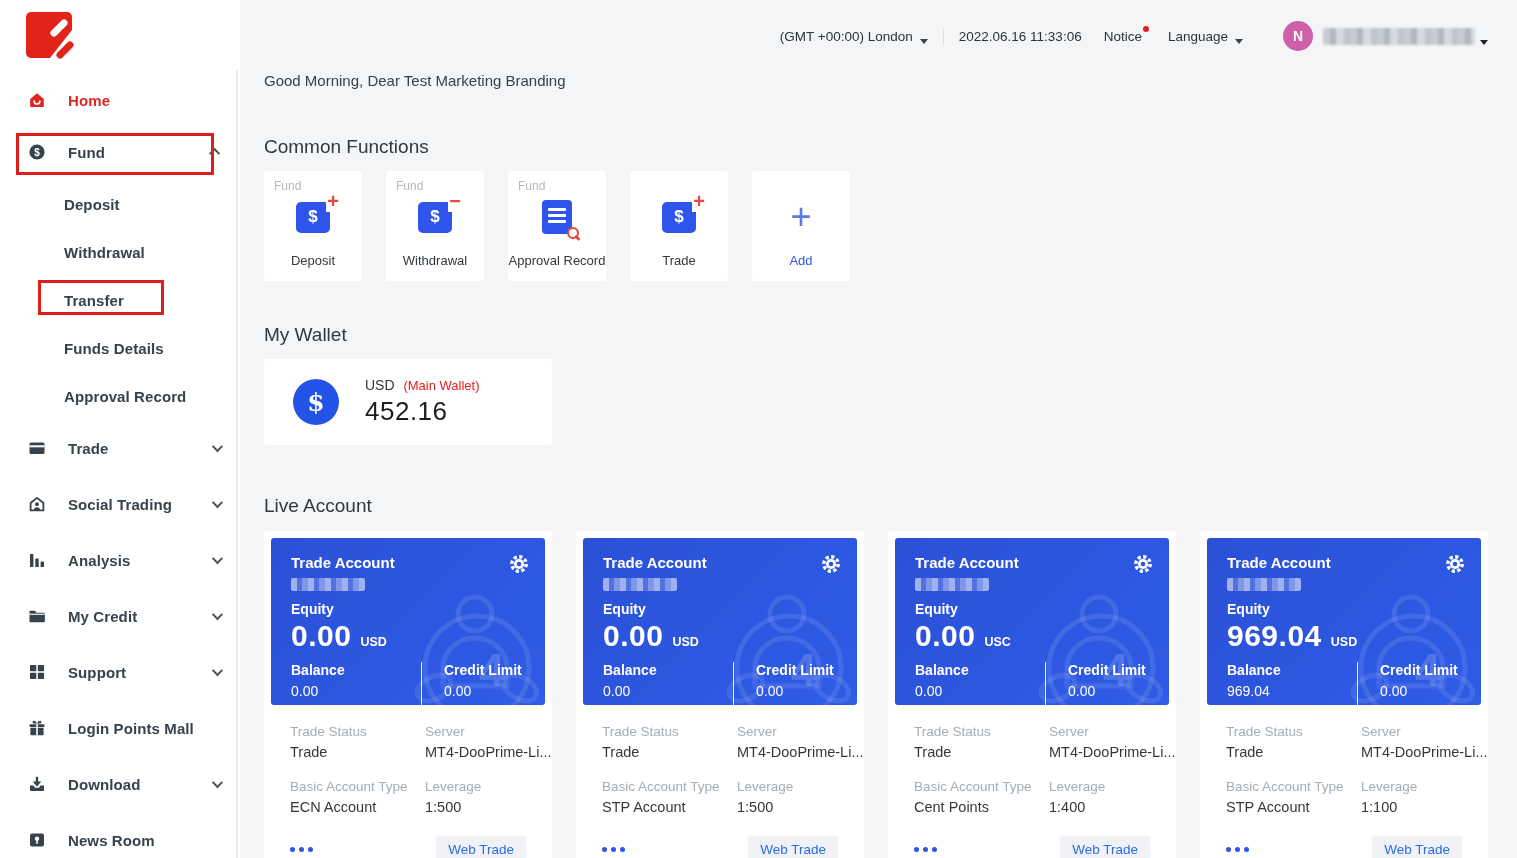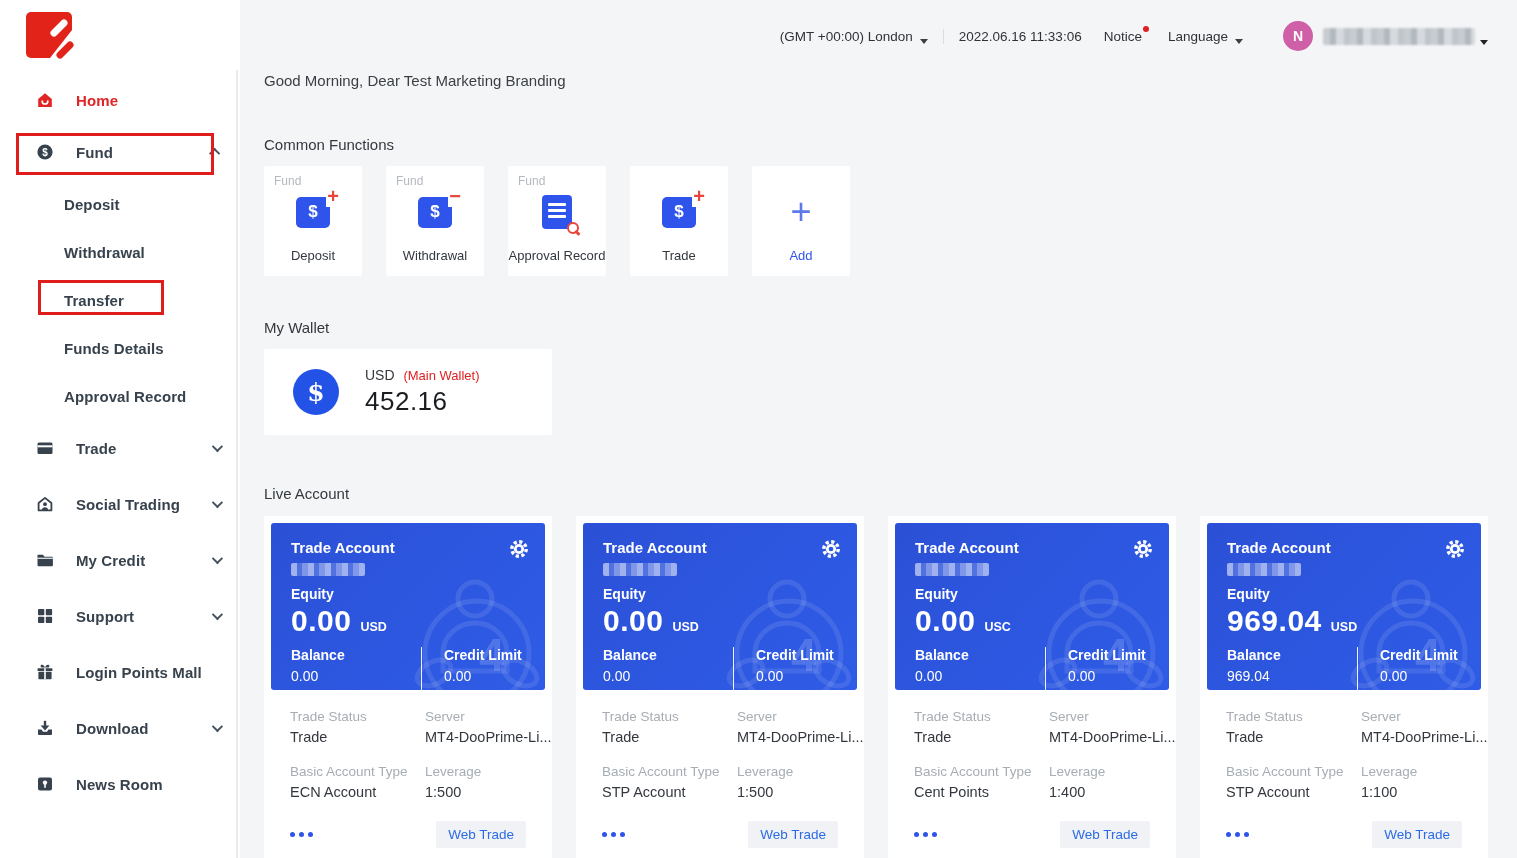--- a/index.html
+++ b/index.html
@@ -15,21 +15,21 @@
   .sidebar {
     position: absolute; left: 0; top: 0; width: 240px; height: 858px;
     background: #ffffff; z-index: 5;
   }
   .sidebar::after {
     content: ""; position: absolute; right: 2px; top: 70px; bottom: 0;
     width: 2px; background: #e9ebee;
   }
   .logo-wrap { height: 76px; padding: 10px 0 0 24px; }
   .nav-item {
-    display: flex; align-items: center; padding-left: 36px; padding-right: 20px;
+    display: flex; align-items: center; padding-left: 28px; padding-right: 20px;
     cursor: pointer; position: relative;
   }
   .h48 { height: 48px; }
   .h56 { height: 56px; }
   .nav-icon { width: 18px; height: 18px; display: inline-flex; align-items: center; justify-content: center; flex: 0 0 18px; }
   .nav-label { margin-left: 22px; font-size: 15px; font-weight: 700; color: #37424d; letter-spacing: .1px; }
   .nav-label.red { color: #e12525; }
   .nav-sub { padding-left: 64px; }
   .nav-sub .nav-label { margin-left: 0; }
   .chev {
@@ -54,21 +54,21 @@
   .avatar { width: 30px; height: 30px; border-radius: 50%; background: #cf5fa6; color: #fff; font-size: 14px; font-weight: 700; display: flex; align-items: center; justify-content: center; margin: 0 10px 0 40px; }
   .blur-name {
     width: 152px; height: 17px; border-radius: 2px;
     background: repeating-linear-gradient(90deg, #c7ccd1 0 7px, #b2b8bf 7px 13px, #d6dade 13px 21px, #bfc5cb 21px 27px);
     filter: blur(1.2px);
   }
   .user-caret { margin-left: 5px; border-top-color: #222; }
 
   .greeting { font-size: 15px; color: #3a3f45; }
 
-  .section-title { font-size: 15px; color: #33383e; }
+  .section-title { font-size: 19px; color: #33383e; }
   .cf-title { margin-top: 47px; margin-bottom: 13px; }
 
   
   .cf-row { display: flex; gap: 24px; }
   .cf-card {
     width: 98px; height: 110px; background: #fff; border-radius: 2px;
     position: relative; cursor: pointer; display: flex; flex-direction: column; align-items: center;
   }
   .cf-cat { position: absolute; top: 8px; left: 10px; font-size: 12px; color: #b3b9c0; }
   .cf-iconzone { height: 72px; display: flex; align-items: center; justify-content: center; margin-top: 10px; }
@@ -232,20 +232,31 @@
         <svg width="18" height="18" viewBox="0 0 18 18">
           <path d="M2.6 15.4 V8 L9 2.9 L15.4 8 V15.4 Z" fill="none" stroke="#37424d" stroke-width="1.8" stroke-linejoin="round"></path>
           <circle cx="9" cy="9.2" r="1.9" fill="#37424d"></circle>
           <path d="M5.9 15.4 a3.1 3.1 0 0 1 6.2 0 Z" fill="#37424d"></path>
         </svg>
       </span>
       <span class="nav-label">Social Trading</span>
       <span class="chev down"></span>
     </div>
 
+    <div class="nav-item h56">
+      <span class="nav-icon">
+        <svg width="18" height="18" viewBox="0 0 18 18">
+          <rect x="2" y="3" width="3.4" height="13" rx="0.6" fill="#37424d"></rect>
+          <rect x="7.3" y="7.5" width="3.4" height="8.5" rx="0.6" fill="#37424d"></rect>
+          <rect x="12.6" y="10.5" width="3.4" height="5.5" rx="0.6" fill="#37424d"></rect>
+        </svg>
+      </span>
+      <span class="nav-label">Analysis</span>
+      <span class="chev down"></span>
+    </div>
 
     <div class="nav-item h56">
       <span class="nav-icon">
         <svg width="18" height="18" viewBox="0 0 18 18">
           <path d="M1.5 3.8 h5.4 l1.7 1.9 h7.4 a0.9 0.9 0 0 1 0.9 0.9 v7.7 a0.9 0.9 0 0 1 -0.9 0.9 H2.4 a0.9 0.9 0 0 1 -0.9 -0.9 z" fill="#37424d"></path>
           <rect x="1.5" y="6.7" width="15.4" height="1.1" fill="#ffffff"></rect>
         </svg>
       </span>
       <span class="nav-label">My Credit</span>
       <span class="chev down"></span>

